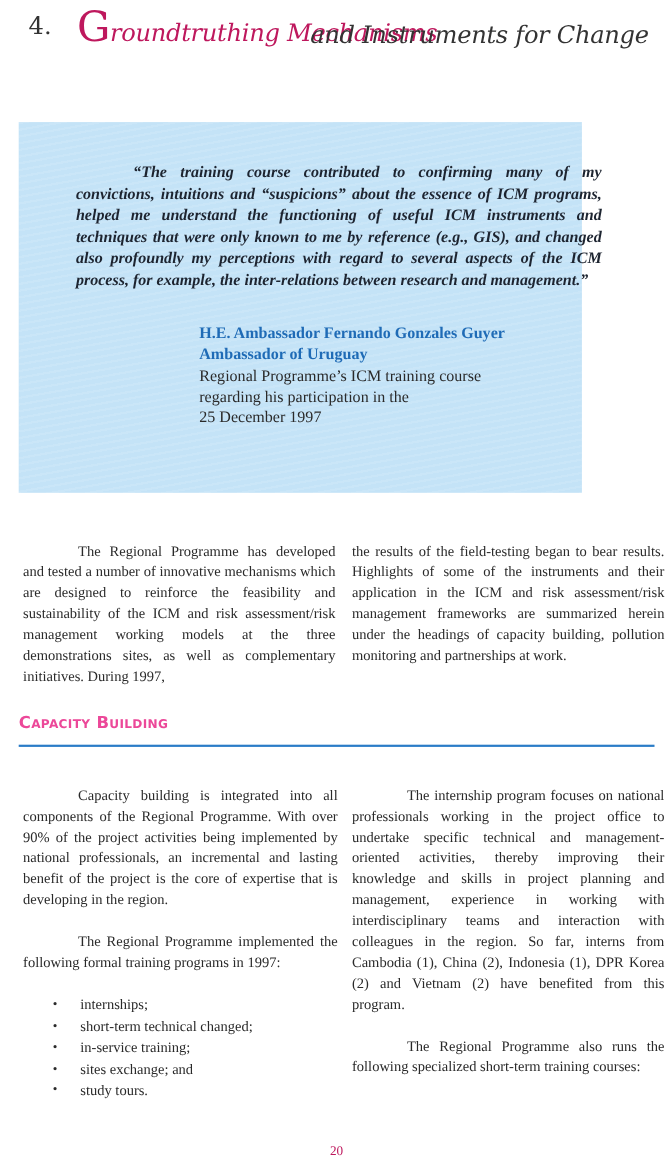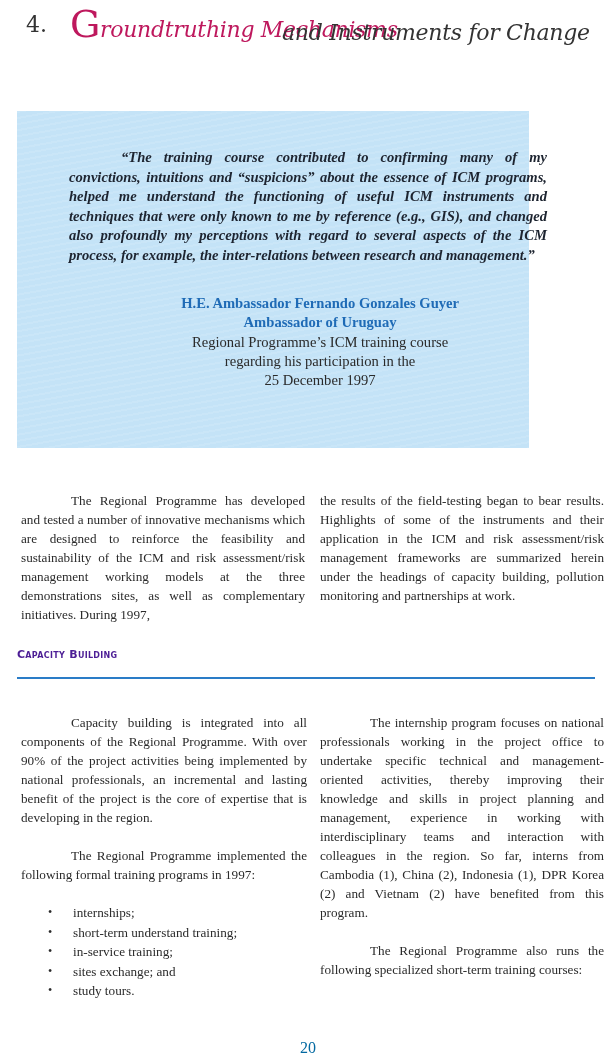--- a/index.html
+++ b/index.html
@@ -27,51 +27,51 @@
     }
     .quote-text {
       position: absolute; left: 52px; top: 37px; width: 478px;
       font-family: "Liberation Serif", serif; font-style: italic; font-weight: bold;
       font-size: 14.6px; line-height: 19.5px; color: #1d2430; text-align: justify;
       margin: 0;
     }
     .quote-text::first-line { }
     .quote-text .indent { display: inline-block; width: 52px; }
     .attribution {
-      position: absolute; right: 70px; top: 183px; text-align: center;
+      position: absolute; right: 70px; top: 183px; text-align: left;
       font-family: "Liberation Serif", serif; font-size: 14.6px; line-height: 19.3px;
     }
     .attr-name, .attr-title { color: #1f6bb6; font-weight: bold; display: block; }
     .attr-line { color: #2a2a2a; display: block; }
     .col {
       position: absolute; font-family: "Liberation Serif", serif; font-size: 13.2px;
       line-height: 19px; color: #2a2a2a; text-align: justify; margin: 4px;
     }
     .col p { margin: 0; text-align: justify; text-align-last: left; }
     .col p .indent { display: inline-block; width: 50px; }
     .intro-left { left: 17px; top: 487px; width: 284px; }
     .intro-right { left: 316px; top: 487px; width: 284px; }
     .section-heading {
-      position: absolute; left: 17px; top: 648px; color: #4c1d95;
-      font-family: "DejaVu Sans", sans-serif; font-weight: bold; font-size: 11px;
+      position: absolute; left: 17px; top: 648px; color: #ec4899;
+      font-family: "DejaVu Sans", sans-serif; font-weight: bold; font-size: 15px;
       font-variant: small-caps; letter-spacing: 0.3px;
     }
     .section-rule {
       position: absolute; left: 17px; top: 677px; width: 578px; height: 2px; background: #2a7cc7;
     }
     .cb-left { left: 17px; top: 709px; width: 286px; }
     .cb-right { left: 316px; top: 709px; width: 284px; }
     .para-gap { height: 19px; }
     .bullet-list { list-style: none; margin: 0; padding: 0; }
     .bullet-list li { position: relative; padding-left: 52px; height: 19.5px; }
     .bullet-list li .dot {
       position: absolute; left: 27px; top: 0; font-size: 12px;
     }
     .page-number {
-      position: absolute; left: 300px; top: 1039px; font-size: 16px; color: #0369a1;
+      position: absolute; left: 300px; top: 1039px; font-size: 12px; color: #be185d;
       font-family: "Liberation Serif", serif;
     }
   </style>
 </head>
 <body>
 
 <div class="chapter-num">4.</div>
 <div class="title-line1"><span class="cap">G</span><span>roundtruthing Mechanisms</span></div>
 <div class="title-line2">and Instruments for Change</div>
 
@@ -96,21 +96,21 @@
 <div class="section-heading">Capacity Building</div>
 <div class="section-rule"></div>
 
 <div class="col cb-left">
   <p><span class="indent"></span><span>Capacity building is integrated into all components of the Regional Programme. With over 90% of the project activities being implemented by national professionals, an incremental and lasting benefit of the project is the core of expertise that is developing in the region.</span></p>
   <div class="para-gap"></div>
   <p><span class="indent"></span><span>The Regional Programme implemented the following formal training programs in 1997:</span></p>
   <div class="para-gap"></div>
   <ul class="bullet-list">
     <li><span class="dot">•</span><span>internships;</span></li>
-    <li><span class="dot">•</span><span>short-term understand training;</span></li>
+    <li><span class="dot">•</span><span>short-term technical changed;</span></li>
     <li><span class="dot">•</span><span>in-service training;</span></li>
     <li><span class="dot">•</span><span>sites exchange; and</span></li>
     <li><span class="dot">•</span><span>study tours.</span></li>
   </ul>
 </div>
 
 <div class="col cb-right">
   <p><span class="indent"></span><span>The internship program focuses on national professionals working in the project office to undertake specific technical and management-oriented activities, thereby improving their knowledge and skills in project planning and management, experience in working with interdisciplinary teams and interaction with colleagues in the region. So far, interns from Cambodia (1), China (2), Indonesia (1), DPR Korea (2) and Vietnam (2) have benefited from this program.</span></p>
   <div class="para-gap"></div>
   <p><span class="indent"></span><span>The Regional Programme also runs the following specialized short-term training courses:</span></p>

